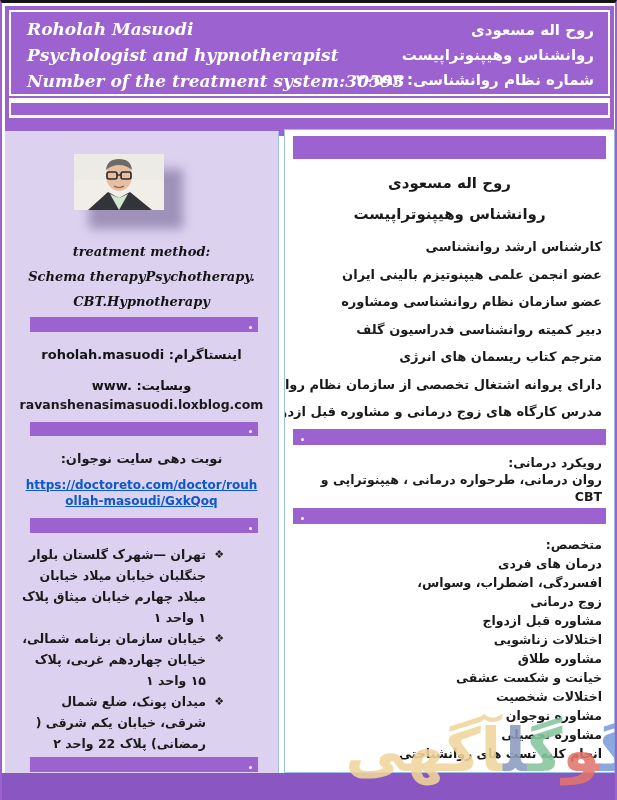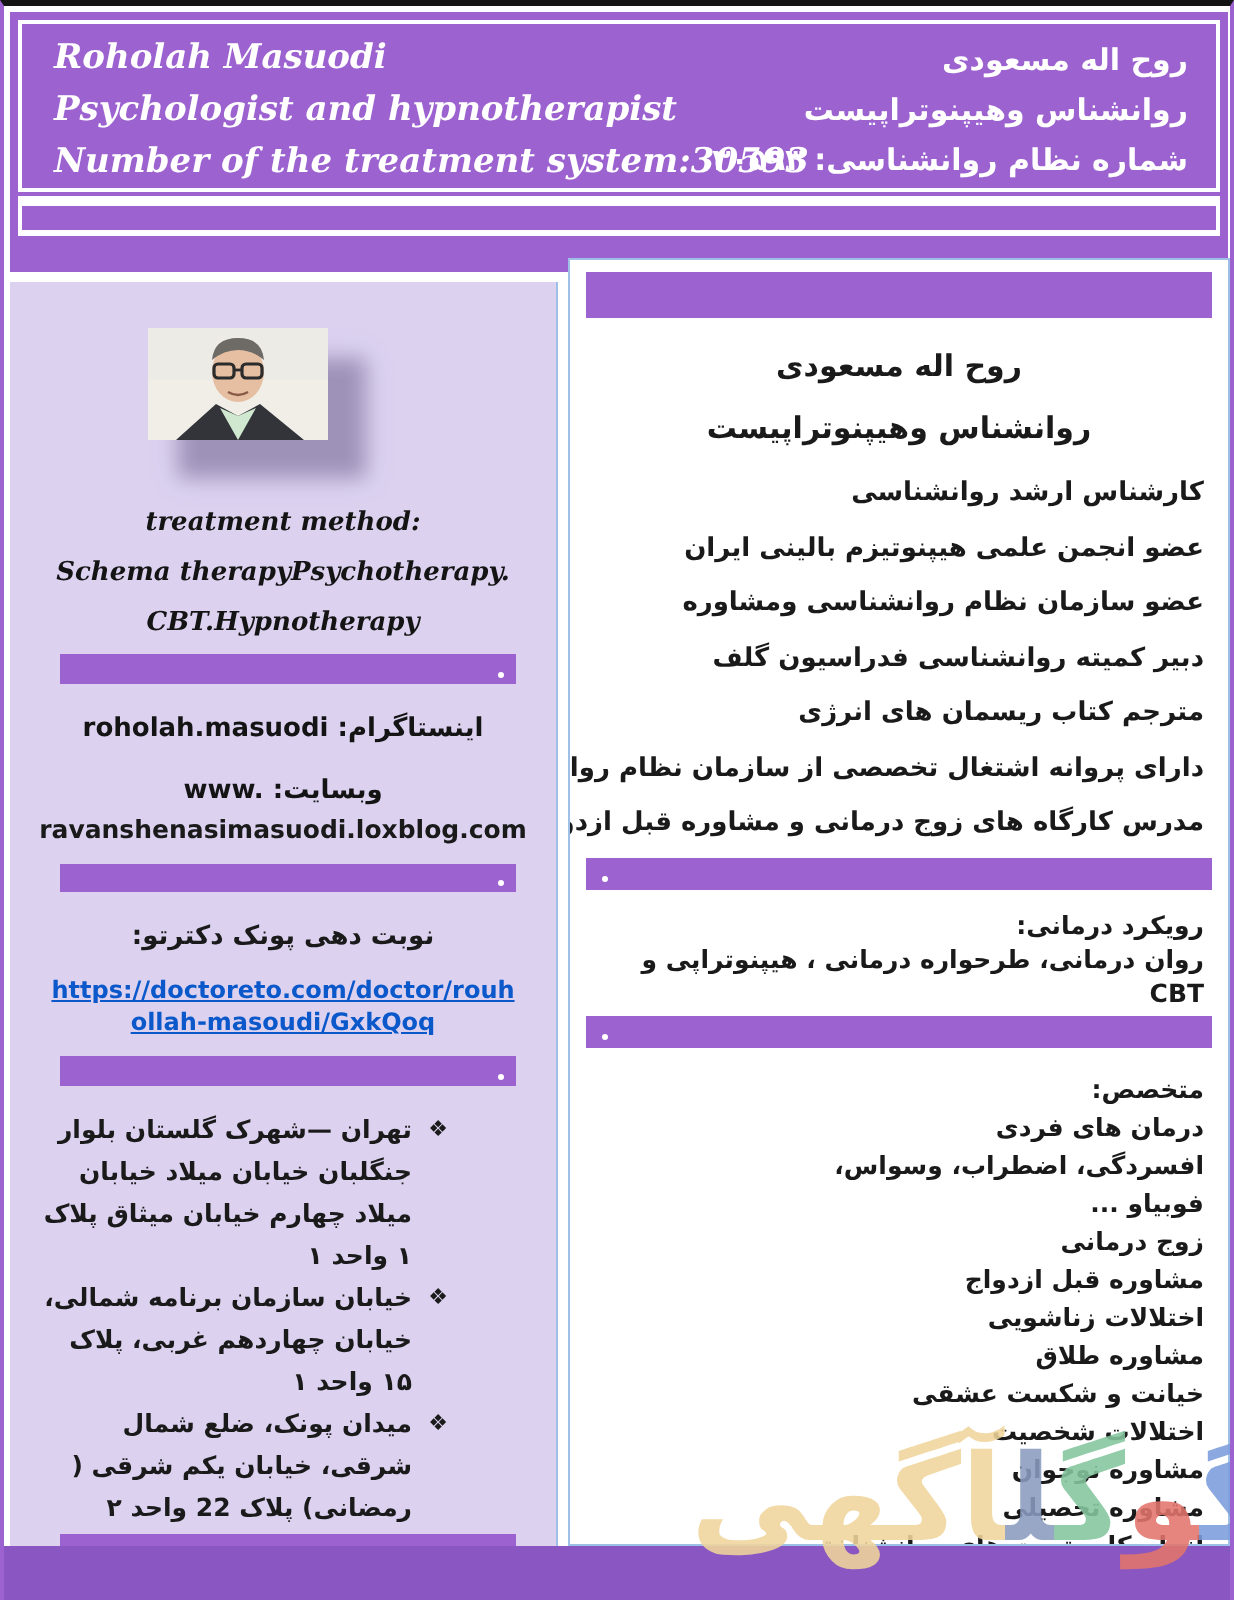--- a/index.html
+++ b/index.html
@@ -15,21 +15,21 @@
   .header { position:absolute; left:3px; top:3px; width:609px; height:130px; background:#9c62cf; }
   .header-box { margin:4px 4px 0; height:86px; border:2px solid #ffffff; position:relative; }
   .header-en { position:absolute; left:16px; top:4px; }
   .en-line { font-family:"DejaVu Serif", serif; font-style:italic; font-weight:bold;
              color:#ffffff; font-size:17px; line-height:26px; white-space:nowrap; }
   .header-fa { position:absolute; right:14px; top:6px; text-align:right; direction:rtl; }
   .fa-line { color:#ffffff; font-weight:bold; font-size:15px; line-height:25px; white-space:nowrap; }
   .header-band { margin:2px 4px 0; height:20px; background:#ffffff; padding:5px 2px 3px; }
   .header-band-bar { height:12px; background:#9c62cf; }
   
-  .left-col { position:absolute; left:3px; top:138px; width:274px; height:644px;
+  .left-col { position:absolute; left:3px; top:128px; width:274px; height:644px;
               background:#dcd2f0; border-right:1px solid #9fc0e6; overflow:hidden; }
   .right-col { position:absolute; left:282px; top:126px; width:331px; height:644px;
                background:#ffffff; border:1px solid #9fc0e6; overflow:hidden; }
   .footer { position:absolute; left:0; bottom:0; width:617px; height:27px; background:#8a57c2; }
   
   .photo { position:relative; margin:23px 0 0 69px; width:90px; height:56px;
            box-shadow:17px 17px 10px 2px rgba(108,92,138,.55); background:#f2efe9; }
   .photo svg { display:block; }
   .treatment { margin-top:29px; text-align:center; }
   .t-line { font-family:"DejaVu Serif", serif; font-style:italic; font-weight:bold;
@@ -132,21 +132,21 @@
     </div>
 
     <div class="line web">
       <span>وبسایت:</span>
       <span dir="ltr">www.</span>
     </div>
     <div class="domain">ravanshenasimasuodi.loxblog.com</div>
 
     <div class="pbar b2"></div>
 
-    <div class="booking">نوبت دهی پونک دکترتو:</div>
+    <div class="booking">نوبت دهی سایت نوجوان:</div>
     <div class="linkwrap">
       <a href="#" class="link">https://doctoreto.com/doctor/rouhollah-masoudi/GxkQoq</a>
     </div>
 
     <div class="pbar b3"></div>
 
     <ul class="addresses">
       <li>تهران —شهرک گلستان بلوار جنگلبان خیابان میلاد خیابان میلاد چهارم خیابان میثاق پلاک ۱ واحد ۱</li>
       <li>خیابان سازمان برنامه شمالی، خیابان چهاردهم غربی، پلاک ۱۵ واحد ۱</li>
       <li>میدان پونک، ضلع شمال شرقی، خیابان یکم شرقی ( رمضانی) پلاک 22 واحد ۲</li>
@@ -179,21 +179,20 @@
       <div class="approach-text">روان درمانی، طرحواره درمانی ، هیپنوتراپی و CBT</div>
     </div>
 
     <div class="rbar mid dotleft"></div>
 
     <div class="spec">
       <div class="spec-label">متخصص:</div>
       <ul class="specs">
         <li>درمان های فردی</li>
         <li>افسردگی، اضطراب، وسواس،</li>
-        <li>فوبیاو ...</li>
         <li>زوج درمانی</li>
         <li>مشاوره قبل ازدواج</li>
         <li>اختلالات زناشویی</li>
         <li>مشاوره طلاق</li>
         <li>خیانت و شکست عشقی</li>
         <li>اختلالات شخصیت</li>
         <li>مشاوره نوجوان</li>
         <li>مشاوره تحصیلی</li>
         <li>انجام کلیه تست های روانشناختی</li>
       </ul>

